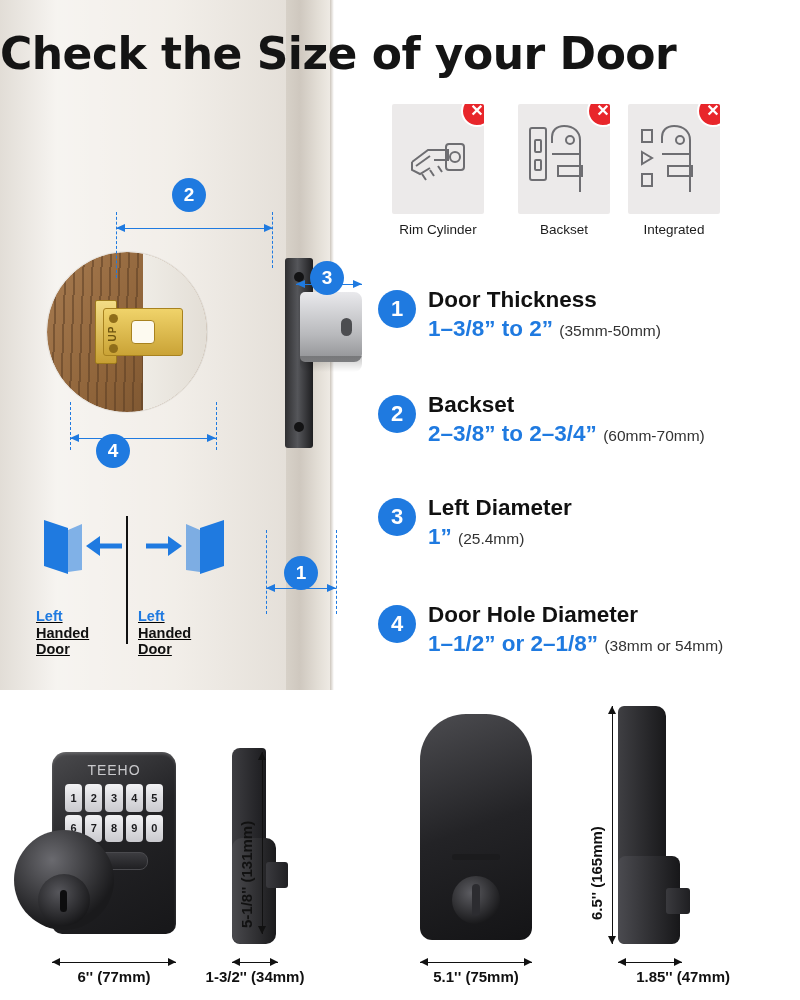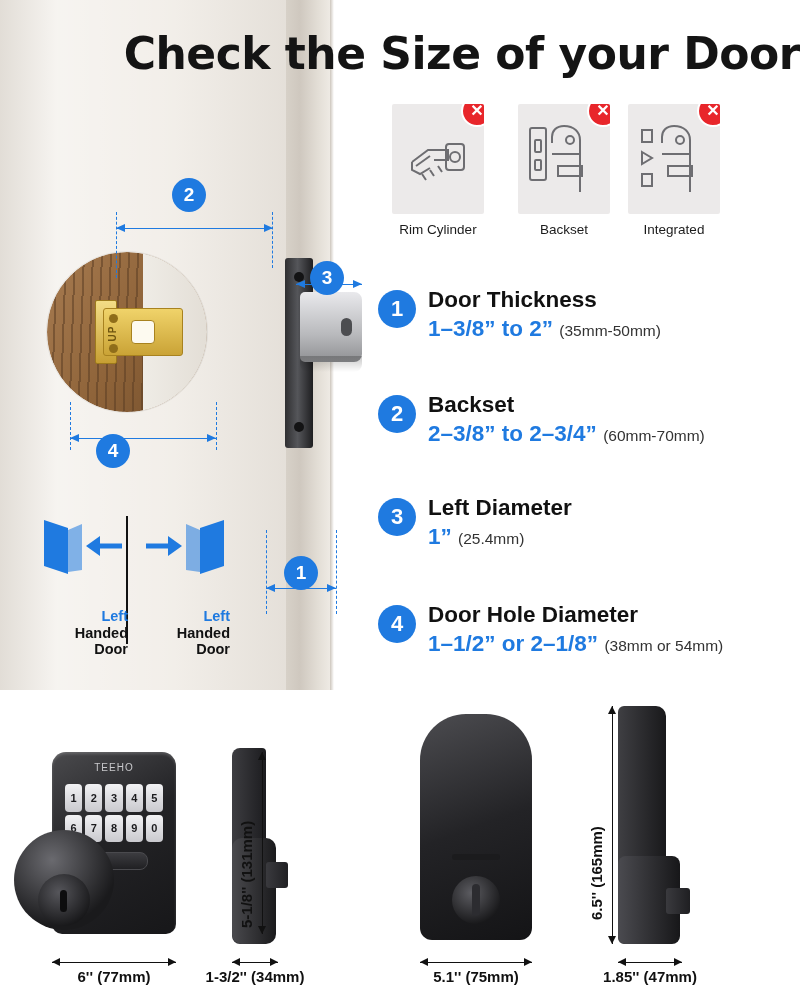--- a/index.html
+++ b/index.html
@@ -31,21 +31,21 @@
   }
   .jamb-edge{
     position:absolute;left:330px;top:0;width:4px;height:690px;
     background:linear-gradient(90deg,#cdc6bd,#ffffff);
   }
   .top-white{
     position:absolute;left:334px;top:0;width:466px;height:690px;background:#ffffff;
   }
 
   h1.title{
-    position:absolute;left:0;top:28px;width:800px;text-align:right;
+    position:absolute;left:0;top:28px;width:800px;text-align:left;
     font-size:44px;font-weight:bold;letter-spacing:-0.5px;color:#141414;margin:0;
     font-family:"DejaVu Sans", sans-serif;
   }
 
   
   .nc-row{position:absolute;left:392px;top:104px;width:392px;height:160px;}
   .nc-item{position:absolute;top:0;width:92px;text-align:center;}
   .nc-item.i0{left:0;}
   .nc-item.i1{left:126px;}
   .nc-item.i2{left:236px;}
@@ -150,21 +150,21 @@
   .arrowline{position:absolute;height:1px;background:#1f7ae0;}
   .arrowline:before,.arrowline:after{
     content:"";position:absolute;top:-4px;width:0;height:0;
     border-top:4.5px solid transparent;border-bottom:4.5px solid transparent;
   }
   .arrowline:before{left:0;border-right:9px solid #1f7ae0;}
   .arrowline:after{right:0;border-left:9px solid #1f7ae0;}
 
   
   .hand{position:absolute;}
-  .hand-label{position:absolute;text-align:right;width:92px;font-size:14.5px;line-height:1.15;}
+  .hand-label{position:absolute;text-align:left;width:92px;font-size:14.5px;line-height:1.15;text-decoration:underline;}
   .hand-label .b{color:#1f7ae0;font-weight:bold;}
   .hand-label .k{color:#111;font-weight:bold;}
   .hand-divider{position:absolute;left:126px;top:516px;width:2px;height:128px;background:#111;}
 
   
   .bottom{
     position:absolute;left:0;top:690px;width:800px;height:310px;background:#ffffff;
   }
   .bdim{
     position:absolute;font-size:15px;font-weight:bold;color:#111;text-align:center;
@@ -188,21 +188,21 @@
   .measline-v:before{top:0;border-bottom:8px solid #111;}
   .measline-v:after{bottom:0;border-top:8px solid #111;}
 
   
   .kp-body{
     position:absolute;left:52px;top:752px;width:124px;height:182px;border-radius:14px 14px 10px 10px;
     background:linear-gradient(150deg,#4a4a4d 0%,#232326 45%,#171719 100%);
     box-shadow:inset 0 2px 3px rgba(255,255,255,0.18);
   }
   .kp-brand{
-    position:absolute;left:0;top:10px;width:124px;text-align:center;color:#c9c9cc;font-size:10px;letter-spacing:1px;
+    position:absolute;left:0;top:10px;width:124px;text-align:center;color:#c9c9cc;font-size:14px;letter-spacing:1px;
   }
   .kp-keys{
     position:absolute;left:13px;top:32px;width:98px;height:58px;
     display:grid;grid-template-columns:repeat(5,1fr);grid-template-rows:repeat(2,1fr);gap:3px;
   }
   .kp-key{
     background:linear-gradient(180deg,#f2f2f4,#c9c9ce);border-radius:4px;
     display:flex;align-items:center;justify-content:center;font-size:11px;color:#1b1b1e;font-weight:bold;
   }
   .kp-bar{
@@ -471,15 +471,15 @@
   <div class="measline" style="left:232px;top:962px;width:46px;"></div>
   <div class="bdim" style="left:175px;top:968px;width:160px;">1-3/2'' (34mm)</div>
 
   <div class="measline" style="left:420px;top:962px;width:112px;"></div>
   <div class="bdim" style="left:396px;top:968px;width:160px;">5.1'' (75mm)</div>
 
   <div class="measline-v" style="left:612px;top:706px;height:238px;"></div>
   <div class="bdim-v" style="left:588px;top:742px;height:178px;">6.5'' (165mm)</div>
 
   <div class="measline" style="left:618px;top:962px;width:64px;"></div>
-  <div class="bdim" style="left:570px;top:968px;width:160px;">1.85'' (47mm)</div>
+  <div class="bdim" style="left:570px;top:968px;width:160px;text-align:right;">1.85'' (47mm)</div>
 
 </div>
 
 </body></html>

